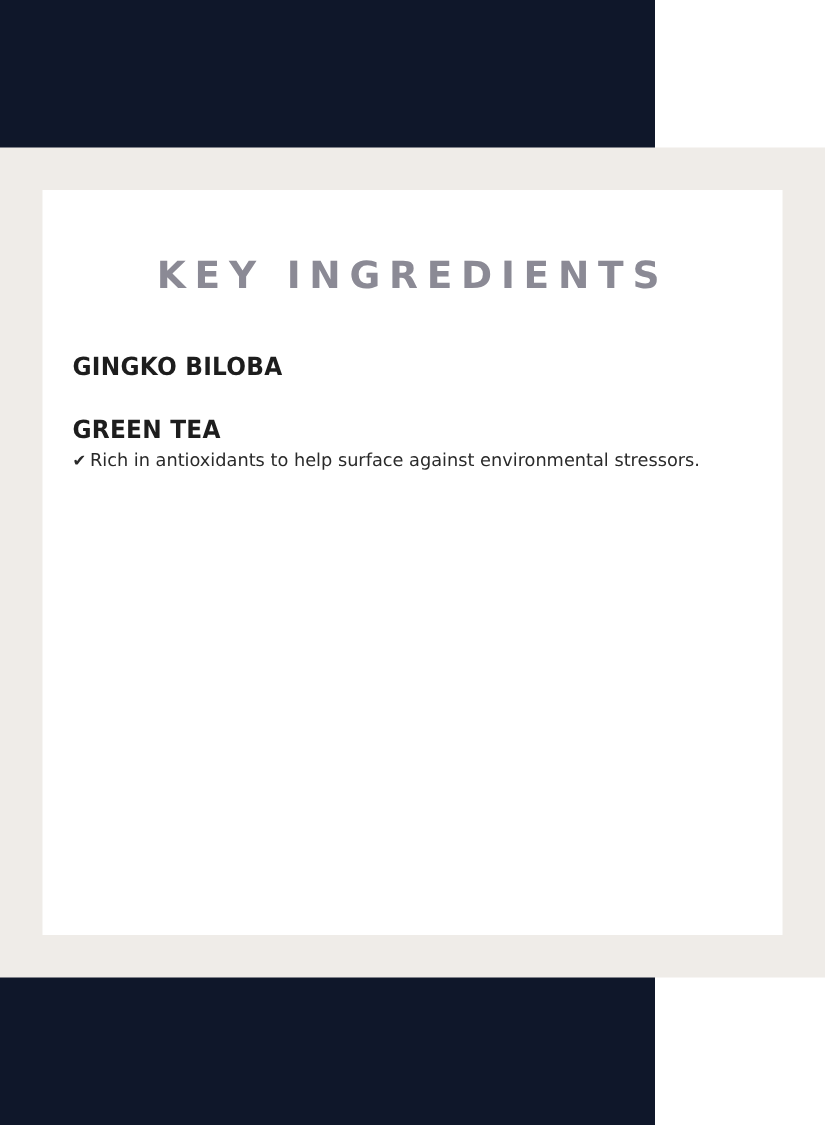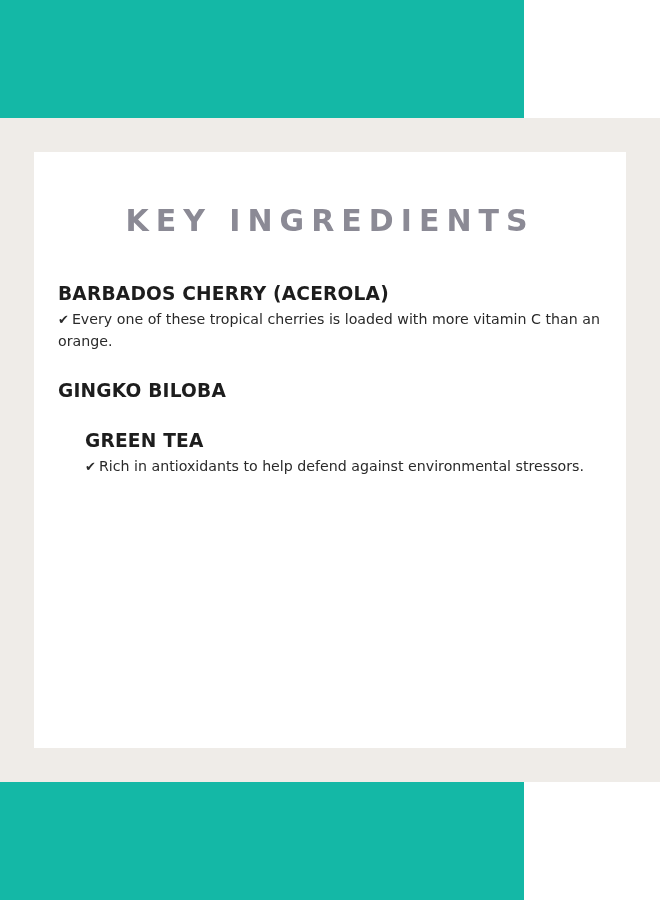--- a/index.html
+++ b/index.html
@@ -10,21 +10,21 @@
     width: 660px;
     height: 900px;
     background: #ffffff;
     font-family: "DejaVu Sans", sans-serif;
     overflow: hidden;
   }
   .page {
     position: relative;
     width: 524px;
     height: 900px;
-    background: #14b8a6;
+    background: #0f172a;
   }
   
   .frame-band {
     position: absolute;
     left: 0;
     top: 118px;
     width: 660px;
     height: 664px;
     background: #efece8;
   }
@@ -53,21 +53,20 @@
     letter-spacing: 7px;
     color: #8b8a95;
     margin: 0 0 44px 0;
     line-height: 1.1;
   }
   .section {
     margin-bottom: 26px;
   }
   .section:last-child {
     margin-bottom: 0;
-    margin-left: 27px;
   }
   .section-title {
     font-family: "DejaVu Sans", sans-serif;
     font-size: 20px;
     font-weight: 700;
     letter-spacing: 0.2px;
     color: #1d1d1d;
     margin: 0 0 4px 0;
     line-height: 1.2;
     transform: scaleX(0.93);
@@ -92,30 +91,26 @@
 
 <div class="page">
 
   <div class="frame-band"></div>
 
   <div class="card">
     <div class="card-inner">
 
       <h1 class="title">KEY INGREDIENTS</h1>
 
-      <div class="section">
-        <div class="section-title">BARBADOS CHERRY (ACEROLA)</div>
-        <p class="section-body"><span class="check">✔</span><span>Every one of these tropical cherries is loaded with more vitamin C than an orange.</span></p>
-      </div>
 
       <div class="section">
         <div class="section-title">GINGKO BILOBA</div>
       </div>
 
       <div class="section">
         <div class="section-title">GREEN TEA</div>
-        <p class="section-body"><span class="check">✔</span><span>Rich in antioxidants to help defend against environmental stressors.</span></p>
+        <p class="section-body"><span class="check">✔</span><span>Rich in antioxidants to help surface against environmental stressors.</span></p>
       </div>
 
     </div>
   </div>
 
 </div>
 
 </body></html>

